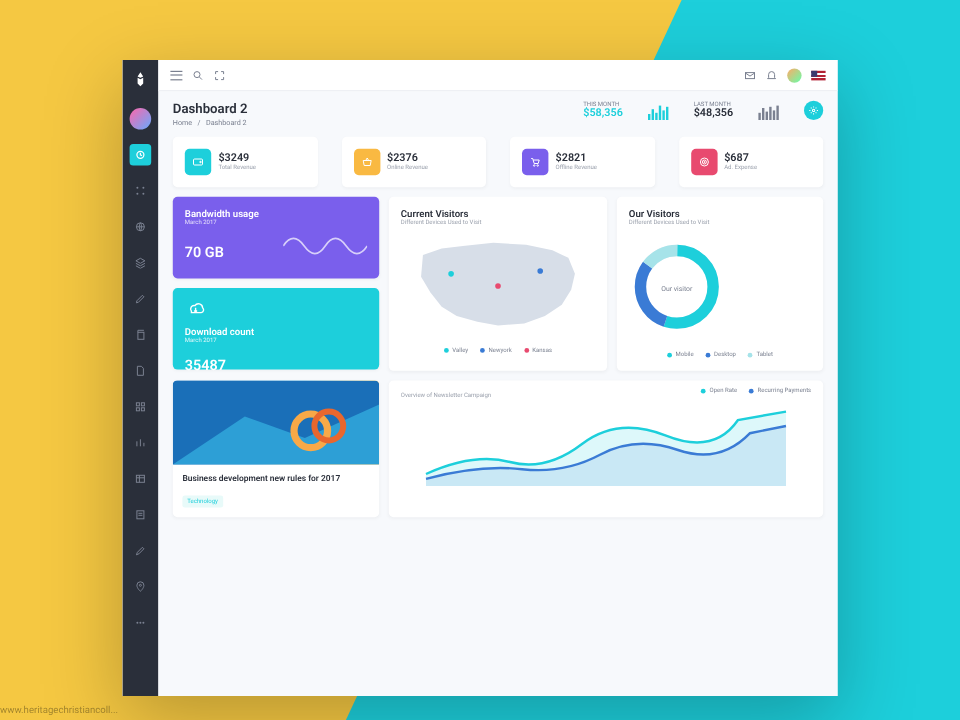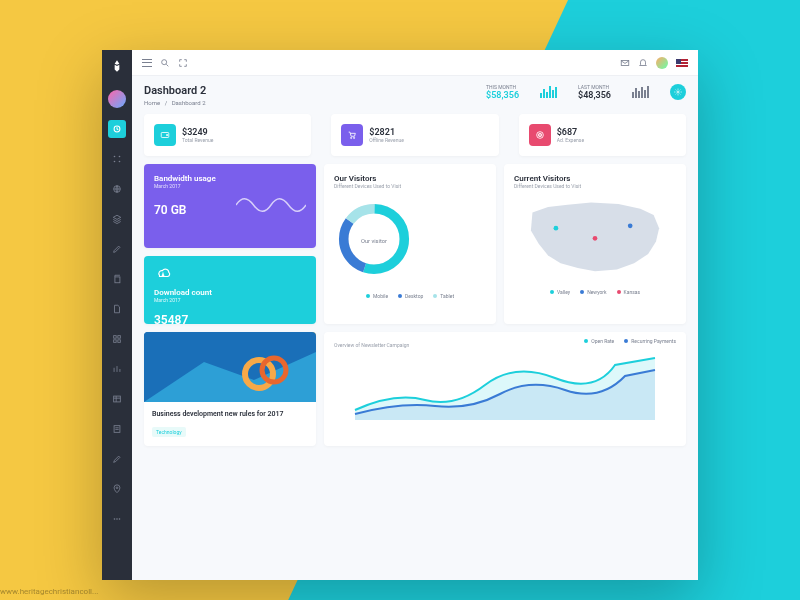--- a/index.html
+++ b/index.html
@@ -18,21 +18,21 @@
 .topbar .hamb span{height:1px;background:#7a8090}
 .topbar svg{width:10px;height:10px;color:#7a8090}
 .topbar .sp{flex:1}
 .topbar .flag{width:12px;height:8px;background:linear-gradient(#b22234 0 20%,#fff 20% 40%,#b22234 40% 60%,#fff 60% 80%,#b22234 80%);position:relative}
 .topbar .flag::before{content:"";position:absolute;left:0;top:0;width:5px;height:5px;background:#3c3b6e}
 .topbar .tavatar{width:12px;height:12px;border-radius:50%;background:linear-gradient(135deg,#fa6,#6fa)}
 .header{padding:8px 12px;display:flex;align-items:flex-start;justify-content:space-between}
 .header .title{font-size:11px;font-weight:600;color:#2a2f3a}
 .header .crumbs{font-size:6px;color:#7a8090;margin-top:2px}
 .header .crumbs .sep{margin:0 3px}
-.header .stats{display:flex;gap:21px;align-items:flex-start}
+.header .stats{display:flex;gap:21px;align-items:flex-end}
 .header .stat .lbl{font-size:5px;color:#7a8090;text-transform:uppercase}
 .header .stat .val{font-size:9px;font-weight:600}
 .header .stat.tm .val{color:#1dcfdb}
 .header .stat.lm .val{color:#2a2f3a}
 .header .bars{display:flex;gap:1px;align-items:flex-end;height:14px}
 .header .bars span{width:2px;background:#1dcfdb}
 .header .fab{width:16px;height:16px;border-radius:50%;background:#1dcfdb;display:flex;align-items:center;justify-content:center;color:#fff;cursor:pointer}
 .content{padding:0 12px 12px}
 .kpis{display:flex;gap:20px;margin-bottom:8px}
 .kpi{flex:1;background:#fff;border-radius:4px;padding:8px;display:flex;align-items:center;gap:6px;box-shadow:0 1px 3px rgba(0,0,0,0.04)}
@@ -40,21 +40,21 @@
 .kpi .icn svg{width:10px;height:10px}
 .kpi.c1 .icn{background:#1dcfdb}
 .kpi.c2 .icn{background:#f9b942}
 .kpi.c3 .icn{background:#7a5fec}
 .kpi.c4 .icn{background:#e84a6f}
 .kpi .amt{font-size:9px;font-weight:600;color:#2a2f3a}
 .kpi .sub{font-size:5px;color:#9aa0ac}
 .row{display:flex;gap:8px;margin-bottom:8px}
 .col{display:flex;flex-direction:column;gap:8px}
 .card{background:#fff;border-radius:4px;padding:10px;box-shadow:0 1px 3px rgba(0,0,0,0.04)}
-.bw{background:#7a5fec;color:#fff;position:relative;height:84px}
+.bw{background:#7a5fec;color:#fff;position:relative;height:68px}
 .bw .h{font-size:8px;font-weight:600}
 .bw .d{font-size:5px;opacity:.8}
 .bw .v{font-size:12px;font-weight:600;margin-top:14px}
 .bw .wave{position:absolute;right:10px;top:26px;width:70px;height:30px}
 .dc{background:#1dcfdb;color:#fff;height:68px}
 .dc .h{font-size:8px;font-weight:600}
 .dc .d{font-size:5px;opacity:.85}
 .dc .v{font-size:12px;font-weight:600;margin-top:10px}
 .dc .cloud{margin-bottom:4px}
 .donut-card h3{font-size:8px;font-weight:600;color:#2a2f3a}
@@ -256,20 +256,31 @@
               <svg viewBox="0 0 24 24" fill="none" stroke="currentColor" stroke-width="2">
                 <rect x="3" y="6" width="18" height="12" rx="2"></rect>
                 <circle cx="17" cy="12" r="1.5" fill="currentColor"></circle>
               </svg>
             </div>
           <div>
               <div class="amt">$3249</div>
               <div class="sub">Total Revenue</div>
             </div>
         </div>
+        <div class="kpi c2 card">
+          <div class="icn">
+              <svg viewBox="0 0 24 24" fill="none" stroke="currentColor" stroke-width="2">
+                <path d="M4 9h16l-2 10H6zM9 9l3-5 3 5"></path>
+              </svg>
+            </div>
+          <div>
+              <div class="amt">$2376</div>
+              <div class="sub">Online Revenue</div>
+            </div>
+        </div>
         <div class="kpi c3 card">
           <div class="icn">
               <svg viewBox="0 0 24 24" fill="none" stroke="currentColor" stroke-width="2">
                 <path d="M4 5h3l3 10h8l2-7H8"></path>
                 <circle cx="10" cy="19" r="1.5"></circle>
                 <circle cx="17" cy="19" r="1.5"></circle>
               </svg>
             </div>
           <div>
               <div class="amt">$2821</div>
@@ -302,20 +313,45 @@
               </svg>
           </div>
           <div class="card dc">
             <svg class="cloud" width="18" height="14" viewBox="0 0 24 24" fill="none" stroke="#fff" stroke-width="2">
                 <path d="M6 16a5 5 0 015-8 6 6 0 0111 3 4 4 0 01-2 7H6z"></path>
                 <path d="M12 11v6m-2-2l2 2 2-2"></path>
               </svg>
             <div class="h">Download count</div>
             <div class="d">March 2017</div>
             <div class="v">35487</div>
+          </div>
+        </div>
+
+        <div class="card map-card" style="flex:1">
+          <h3>Current Visitors</h3>
+          <div class="sub">Different Devices Used to Visit</div>
+          <svg class="map" viewBox="0 0 200 110">
+            <path fill="#d7dee8" d="M20 25 L40 18 L65 15 L95 12 L130 14 L158 20 L175 28 L182 45 L178 62 L168 78 L150 90 L128 98 L100 100 L78 96 L56 90 L40 80 L28 65 L18 48 Z"></path>
+            <circle cx="50" cy="45" r="3" fill="#1dcfdb"></circle>
+            <circle cx="145" cy="42" r="3" fill="#3a7bd5"></circle>
+            <circle cx="100" cy="58" r="3" fill="#e84a6f"></circle>
+          </svg>
+          <div class="legend">
+            <span>
+                <i style="background:#1dcfdb"></i>
+                <span>Valley</span>
+              </span>
+            <span>
+                <i style="background:#3a7bd5"></i>
+                <span>Newyork</span>
+              </span>
+            <span>
+                <i style="background:#e84a6f"></i>
+                <span>Kansas</span>
+              </span>
           </div>
         </div>
 
         <div class="card donut-card" style="width:172px">
           <h3>Our Visitors</h3>
           <div class="sub">Different Devices Used to Visit</div>
           <svg class="donut" viewBox="0 0 42 42">
             <circle cx="21" cy="21" r="15.9" fill="none" stroke="#eef0f4" stroke-width="5"></circle>
             <circle cx="21" cy="21" r="15.9" fill="none" stroke="#1dcfdb" stroke-width="5" stroke-dasharray="55 45" stroke-dashoffset="25"></circle>
             <circle cx="21" cy="21" r="15.9" fill="none" stroke="#3a7bd5" stroke-width="5" stroke-dasharray="30 70" stroke-dashoffset="70"></circle>
@@ -330,45 +366,20 @@
             <span>
                 <i style="background:#3a7bd5"></i>
                 <span>Desktop</span>
               </span>
             <span>
                 <i style="background:#a6e3e9"></i>
                 <span>Tablet</span>
               </span>
           </div>
         </div>
-
-        <div class="card map-card" style="flex:1">
-          <h3>Current Visitors</h3>
-          <div class="sub">Different Devices Used to Visit</div>
-          <svg class="map" viewBox="0 0 200 110">
-            <path fill="#d7dee8" d="M20 25 L40 18 L65 15 L95 12 L130 14 L158 20 L175 28 L182 45 L178 62 L168 78 L150 90 L128 98 L100 100 L78 96 L56 90 L40 80 L28 65 L18 48 Z"></path>
-            <circle cx="50" cy="45" r="3" fill="#1dcfdb"></circle>
-            <circle cx="145" cy="42" r="3" fill="#3a7bd5"></circle>
-            <circle cx="100" cy="58" r="3" fill="#e84a6f"></circle>
-          </svg>
-          <div class="legend">
-            <span>
-                <i style="background:#1dcfdb"></i>
-                <span>Valley</span>
-              </span>
-            <span>
-                <i style="background:#3a7bd5"></i>
-                <span>Newyork</span>
-              </span>
-            <span>
-                <i style="background:#e84a6f"></i>
-                <span>Kansas</span>
-              </span>
-          </div>
-        </div>
       </div>
 
       <div class="row">
         <div class="card blog" style="width:172px">
           <div class="img">
             <svg width="100%" height="100%" viewBox="0 0 172 70">
               <rect width="172" height="70" fill="#1a6fb8"></rect>
               <polygon points="0,70 60,30 110,48 172,20 172,70" fill="#2d9fd6"></polygon>
               <circle cx="115" cy="42" r="14" fill="none" stroke="#f7a948" stroke-width="6"></circle>
               <circle cx="130" cy="38" r="12" fill="none" stroke="#e8672e" stroke-width="5"></circle>

